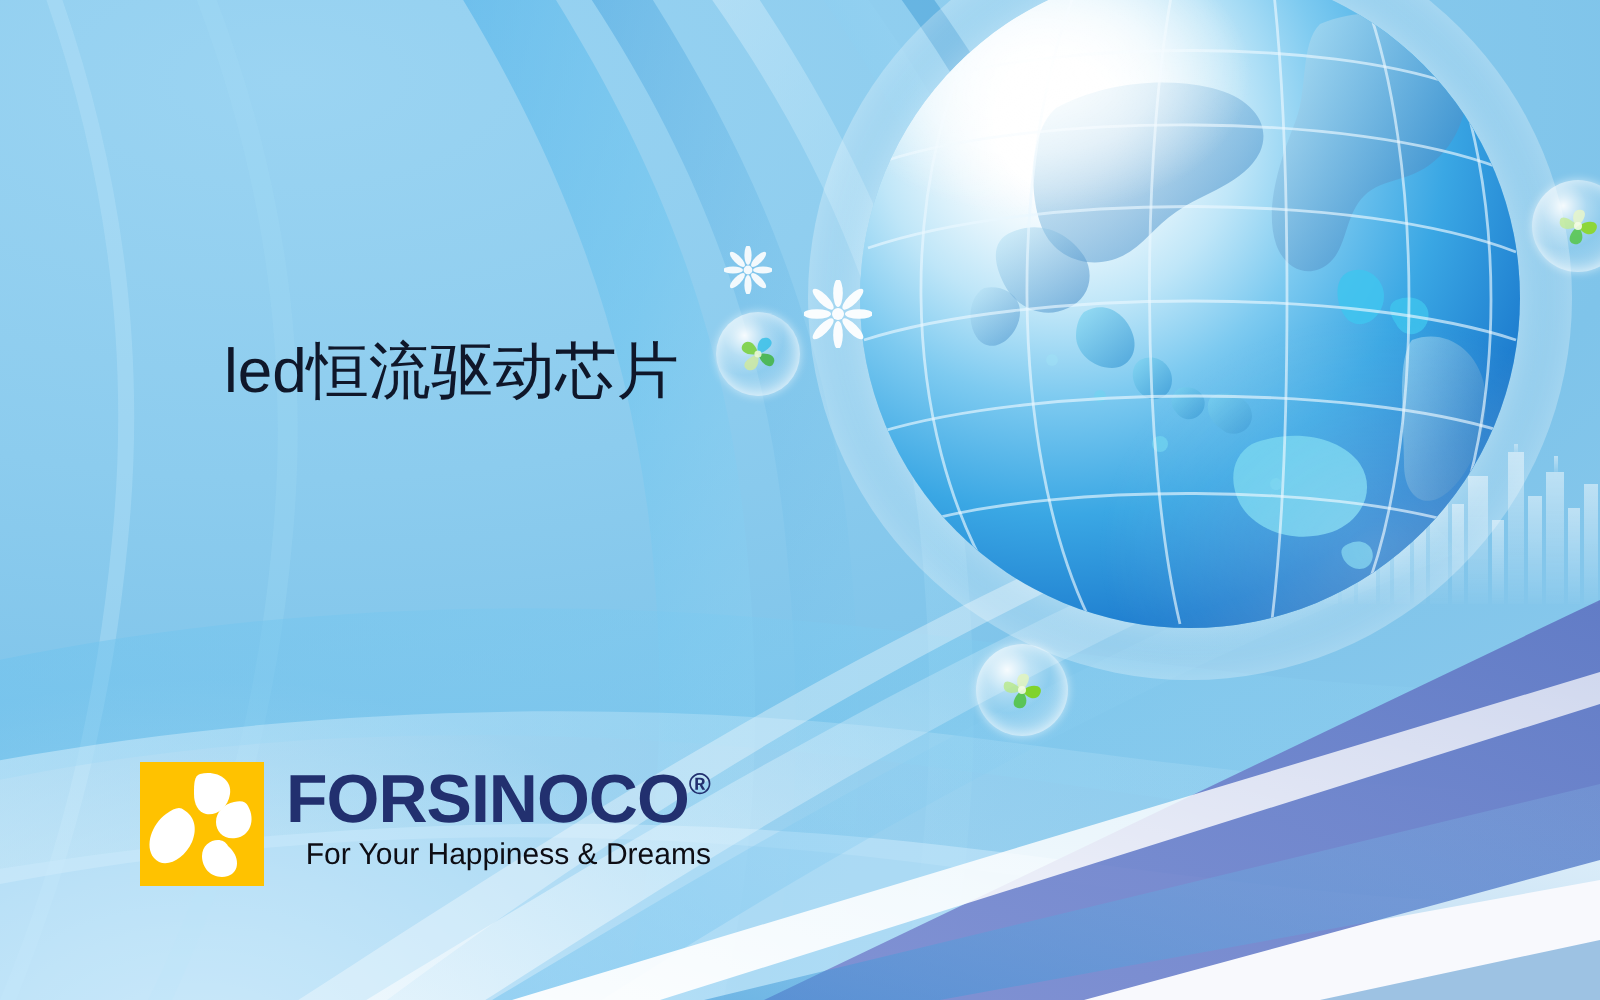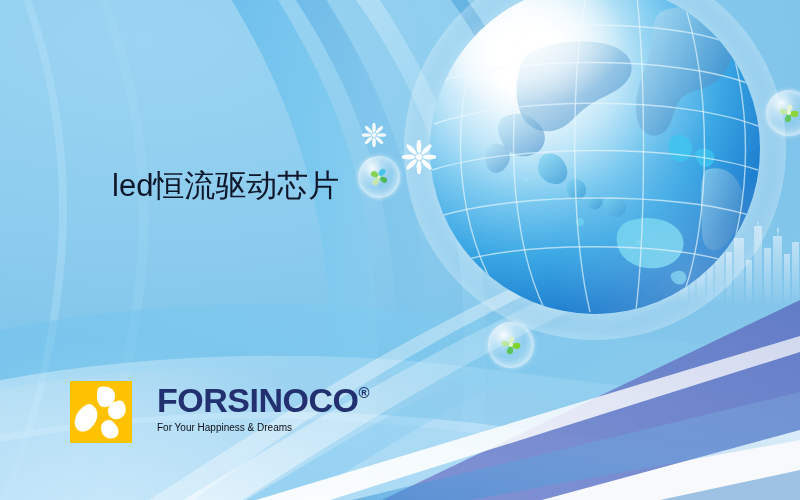--- a/index.html
+++ b/index.html
@@ -133,21 +133,21 @@
     align-items: flex-start;
   }
   .logo-mark {
     width: 62px;
     height: 62px;
     background: #FFC200;
     flex: 0 0 auto;
     position: relative;
   }
   .logo-text {
-    margin-left: 25px;
+    margin-left: 11px;
     padding-top: 2px;
   }
   .logo-word {
     font-family: "Liberation Sans", sans-serif;
     font-weight: bold;
     font-size: 34px;
     line-height: 34px;
     color: #22306F;
     letter-spacing: -0.5px;
     position: relative;
@@ -157,25 +157,26 @@
   .logo-word .reg {
     font-size: 15px;
     vertical-align: top;
     line-height: 18px;
     position: relative;
     top: 1px;
     letter-spacing: 0;
   }
   .logo-tag {
     font-family: "Liberation Sans", sans-serif;
-    font-size: 10px;
+    font-size: 15px;
     line-height: 18px;
     color: #0D0D14;
     margin-top: 2px;
     white-space: nowrap;
+    text-align: right;
   }
 </style>
 </head>
 <body>
 
 <div class="stage">
 
   <div class="bg-base"></div>
   <div class="bg-lowerlight"></div>
 

